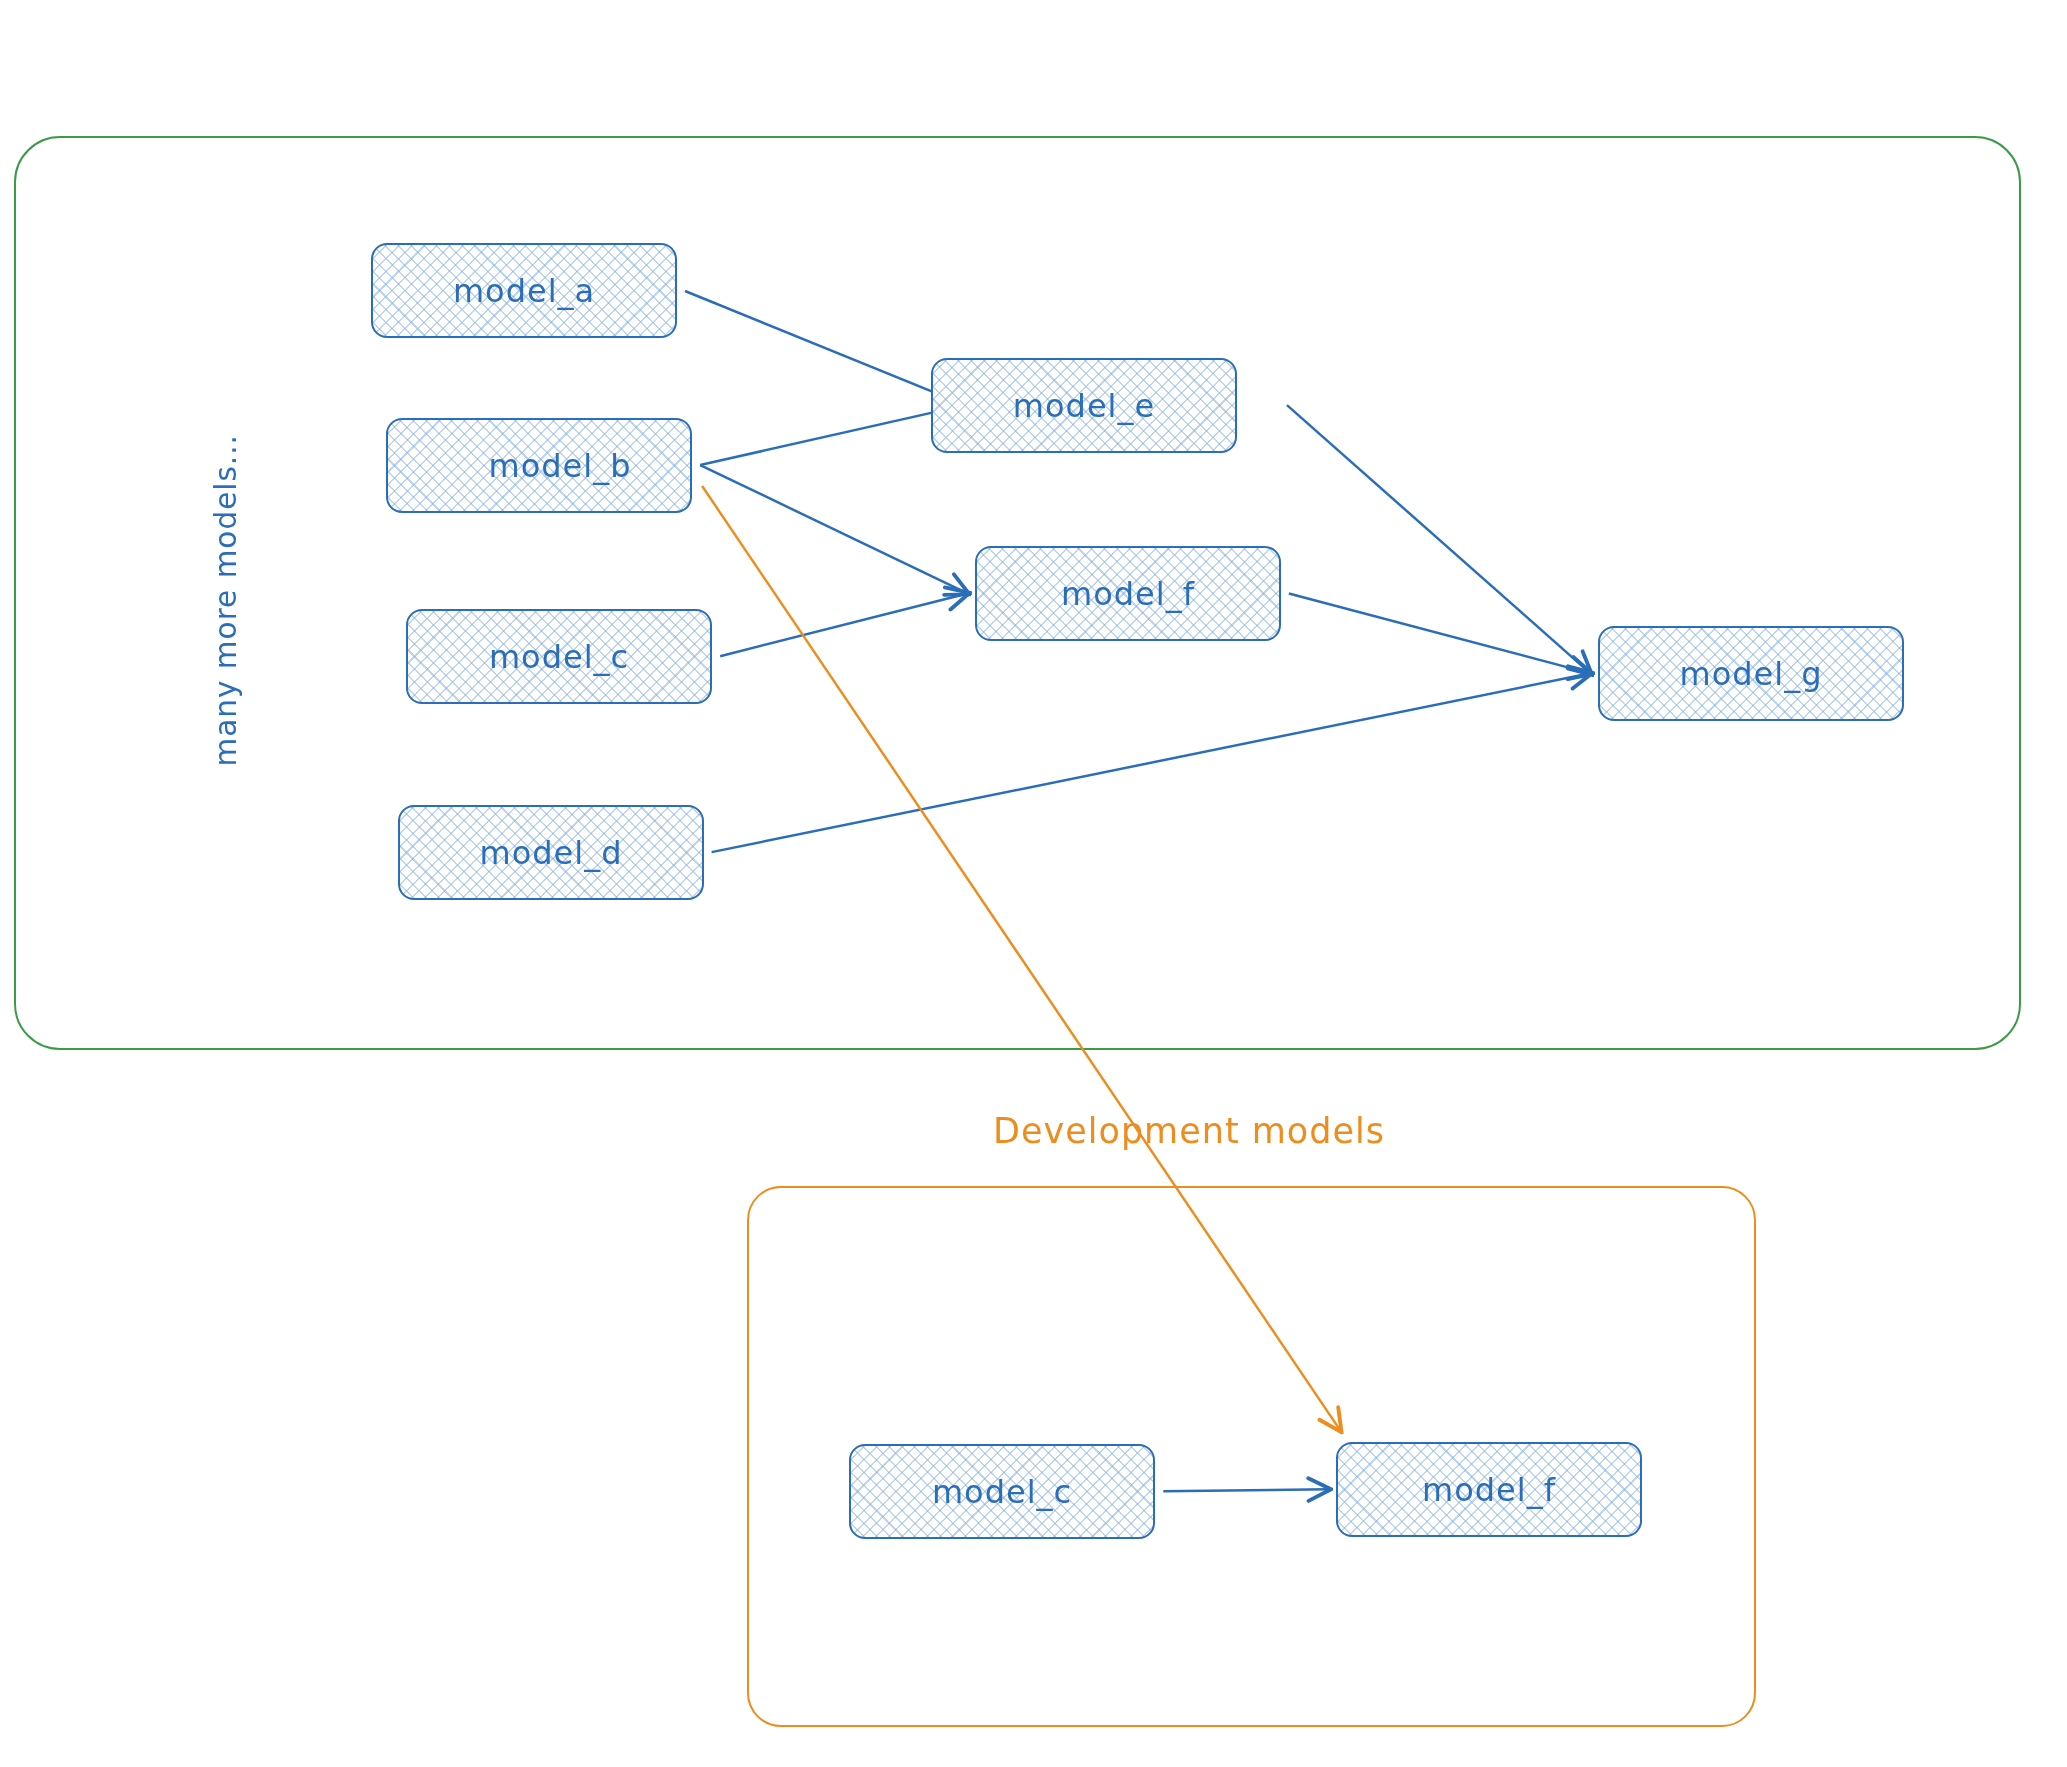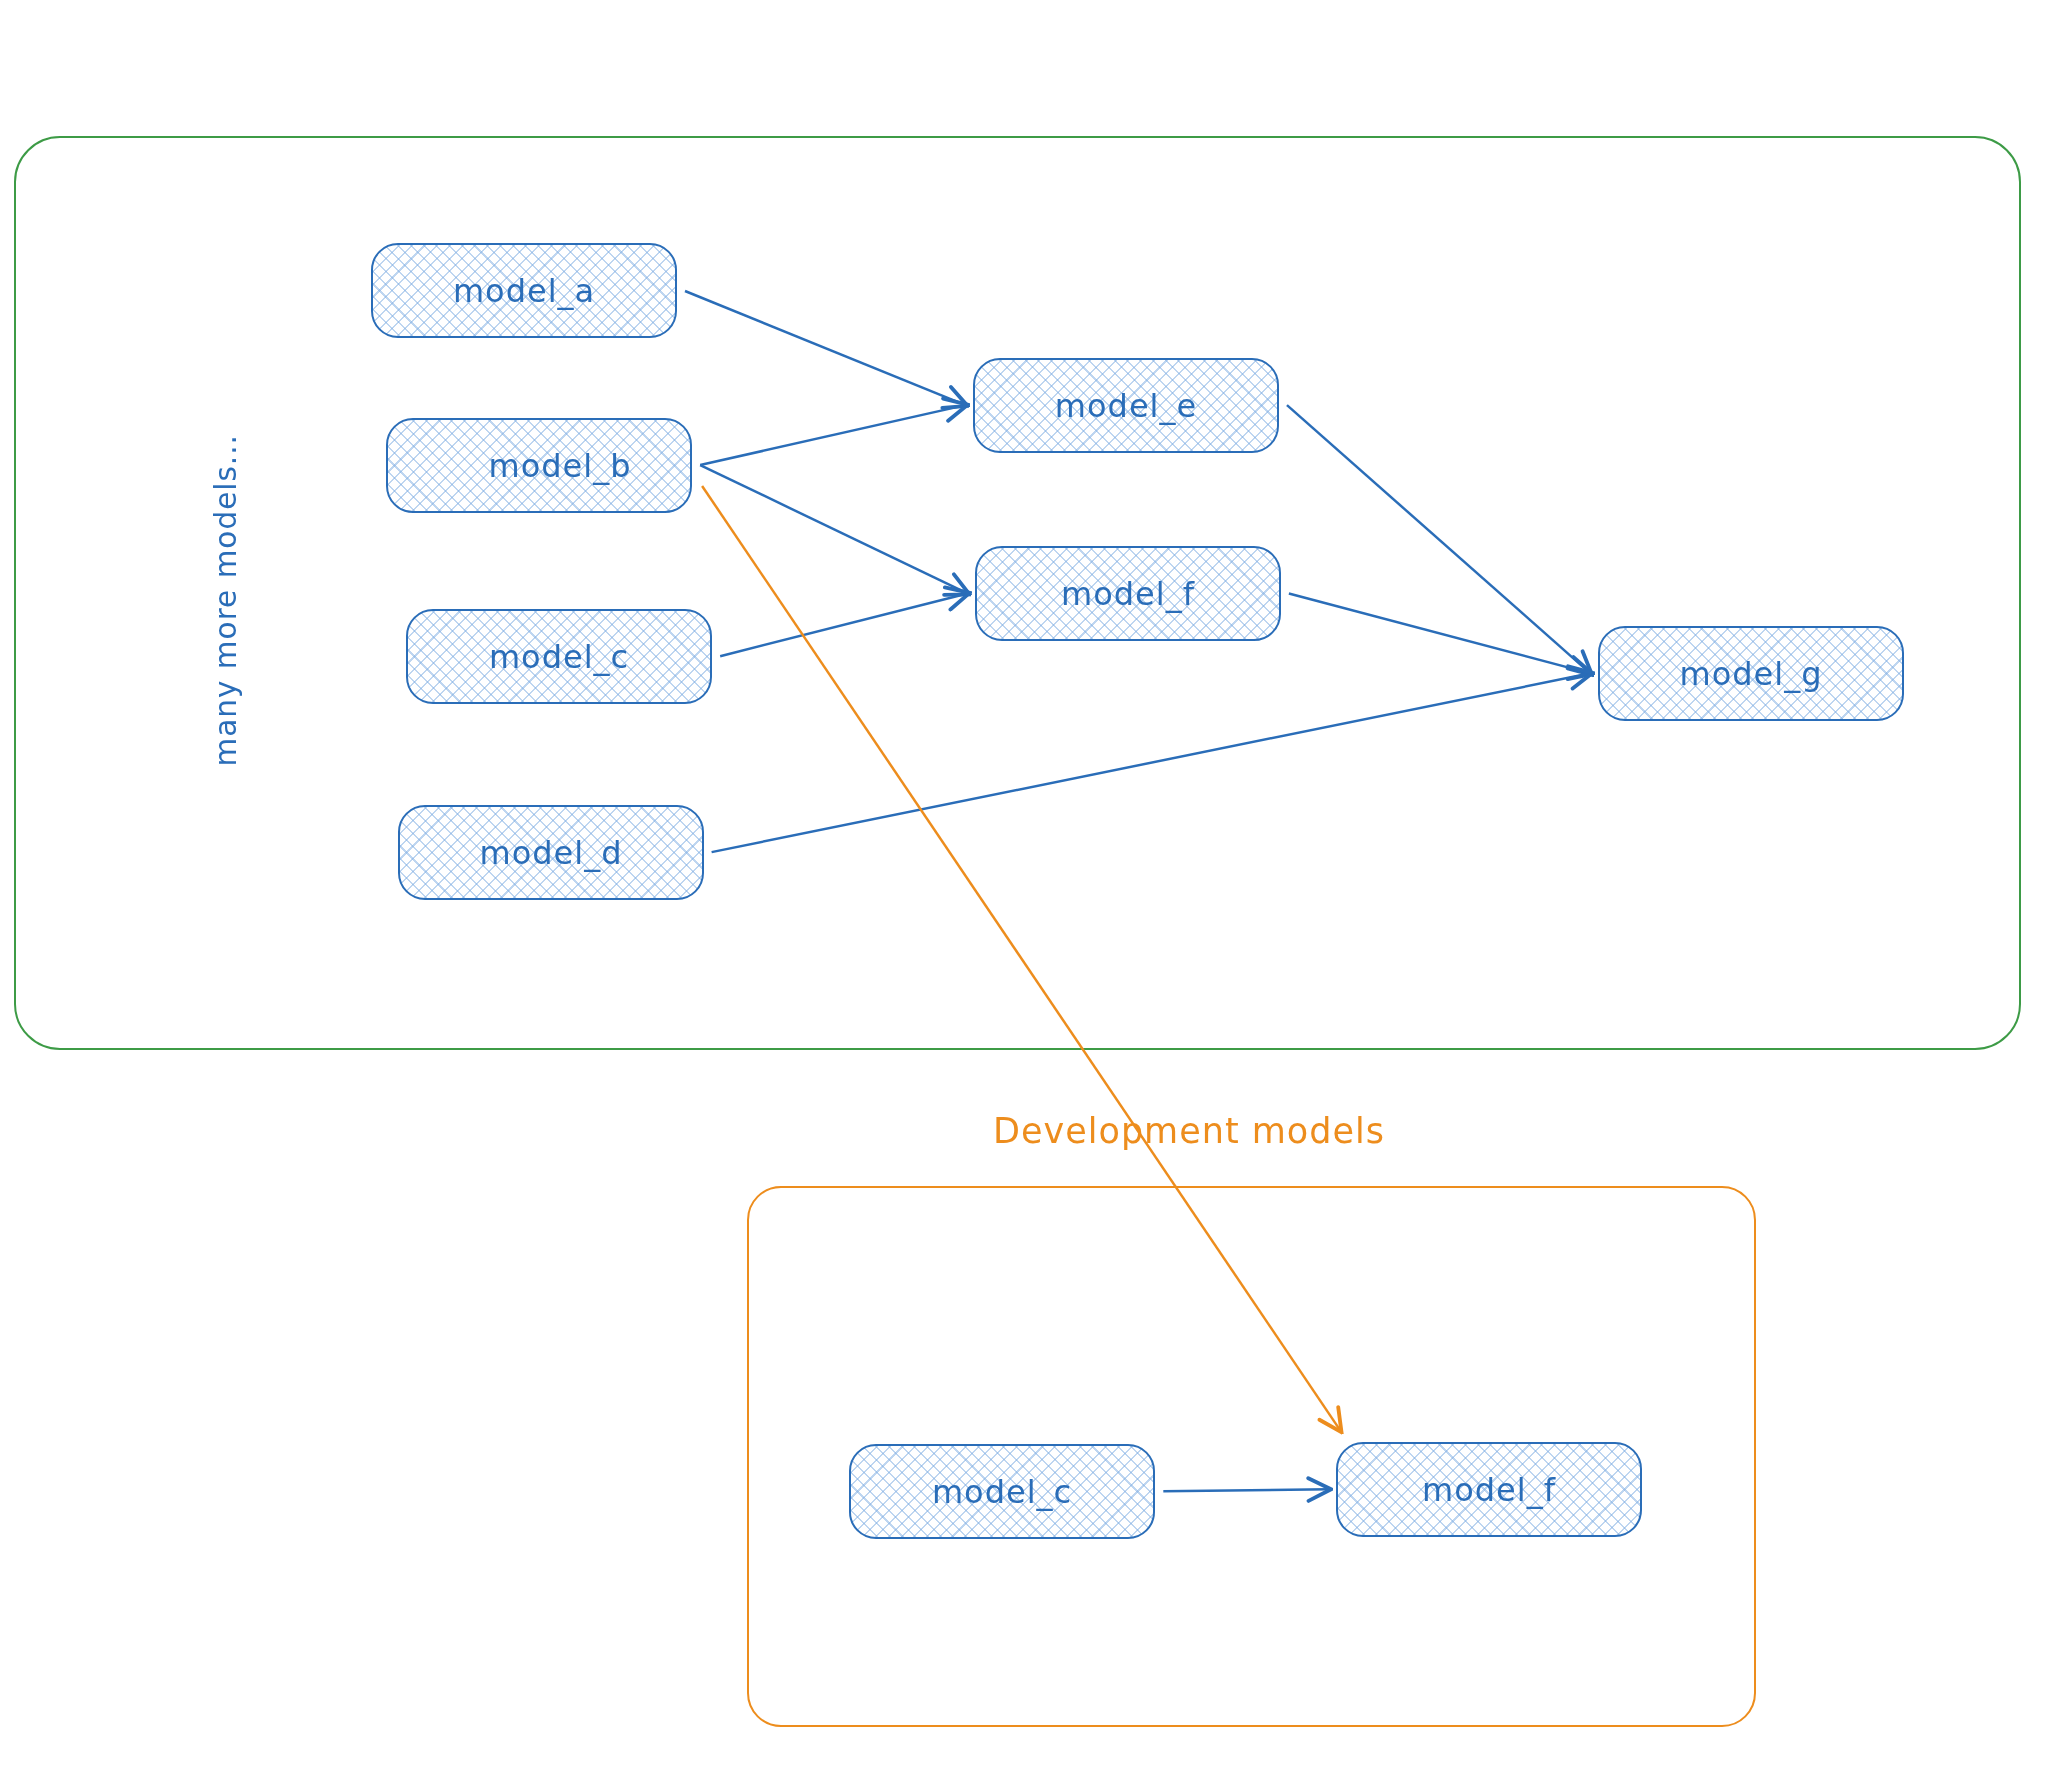--- a/index.html
+++ b/index.html
@@ -54,21 +54,21 @@
     font-size:29.5px;
     letter-spacing:1px;
     text-align:center;
     white-space:nowrap;
   }
   .node{
     position:absolute;
     width:306px; height:95px;
     box-sizing:border-box;
     border:2.9px solid var(--blue);
-    border-radius:27px;
+    border-radius:16px;
     display:flex;
     align-items:center;
     justify-content:center;
     color:var(--blue);
     font-size:32px;
     letter-spacing:1px;
     background-color:#ffffff;
     background-image:
       repeating-linear-gradient(45deg,  rgba(126,173,226,0.50) 0 1.5px, transparent 1.5px 9px),
       repeating-linear-gradient(135deg, rgba(126,173,226,0.50) 0 1.5px, transparent 1.5px 9px);
@@ -113,21 +113,21 @@
     </svg>
 
   <div class="node" style="left:371px;  top:243px;">model_a</div>
 
   <div class="node" style="left:386px;  top:418px;padding-left:42px;">model_b</div>
 
   <div class="node" style="left:406px;  top:609px;">model_c</div>
 
   <div class="node" style="left:398px;  top:805px;">model_d</div>
 
-  <div class="node" style="left:973px; top:358px;text-align:right;">model_e</div>
+  <div class="node" style="left:931px; top:358px;text-align:right;">model_e</div>
 
   <div class="node" style="left:975px; top:546px;">model_f</div>
 
   <div class="node" style="left:1598px; top:626px;">model_g</div>
 
   <div class="node" style="left:849px;  top:1444px;">model_c</div>
 
   <div class="node" style="left:1336px; top:1442px;">model_f</div>
 
 </div>

